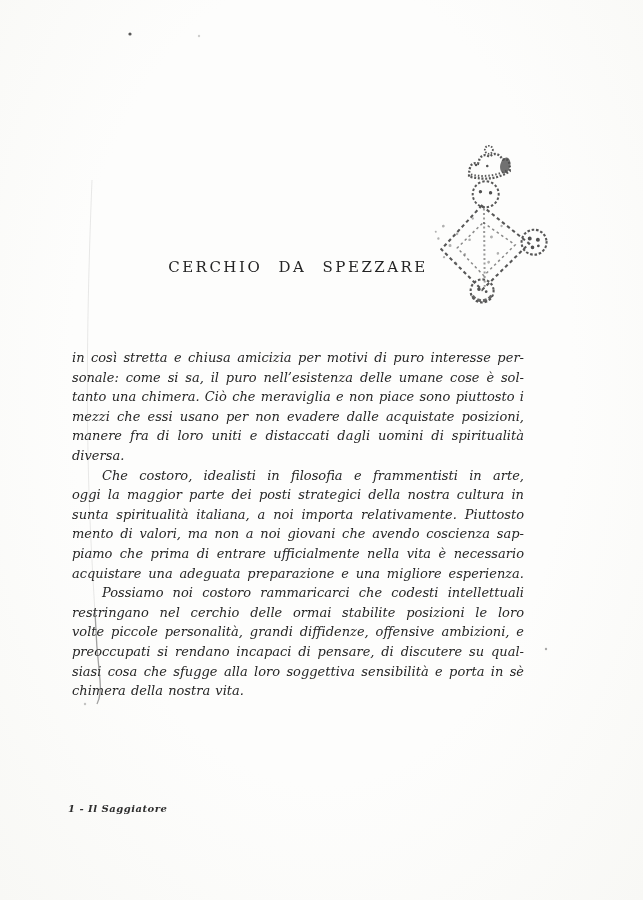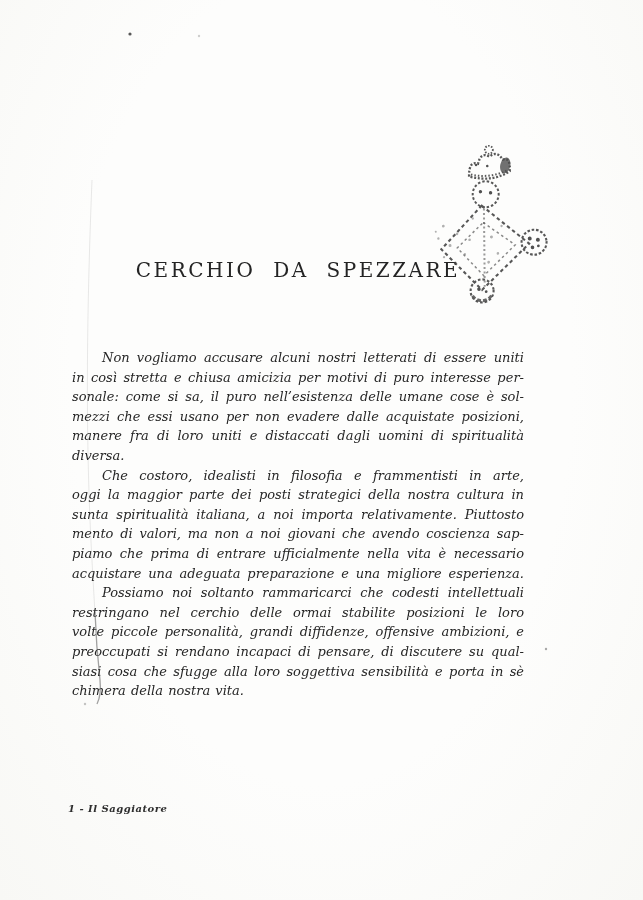--- a/index.html
+++ b/index.html
@@ -7,21 +7,21 @@
     width: 643px; height: 900px;
     position: relative;
     background: radial-gradient(ellipse at 50% 42%, #fdfdfc 55%, #f8f8f5 100%);
     overflow: hidden;
     font-family: "DejaVu Serif", "Liberation Serif", serif;
   }
   .page-title {
     position: absolute;
     left: 72px; top: 258px; width: 452px;
     text-align: center;
-    font-size: 20px;
+    font-size: 15px;
     font-weight: 400;
     letter-spacing: 2.5px;
     word-spacing: 9px;
     color: #242424;
   }
   .body-text {
     position: absolute;
     left: 72px; top: 348px; width: 452px;
     font-style: italic;
     font-size: 13px;
@@ -105,37 +105,37 @@
       <circle cx="66" cy="112" r="1.3"></circle> 
         <circle cx="56" cy="120" r="1.4"></circle>
       <circle cx="72" cy="85" r="1.2"></circle> 
         <circle cx="44" cy="75" r="1.2"></circle>
     </g>
   </g>
 </svg>
 
 <div class="body-text">
     <div class="para">
-      <div class="line first just">Non vogliamo accusare alcuni nostri letterati di essere uniti</div>
       <div class="line just">in così stretta e chiusa amicizia per motivi di puro interesse per-</div>
       <div class="line just">sonale: come si sa, il puro nell’esistenza delle umane cose è sol-</div>
+      <div class="line just">tanto una chimera. Ciò che meraviglia e non piace sono piuttosto i</div>
       <div class="line just">mezzi che essi usano per non evadere dalle acquistate posizioni, ri-</div>
       <div class="line just">manere fra di loro uniti e distaccati dagli uomini di spiritualità</div>
       <div class="line">diversa.</div>
     </div>
     <div class="para">
       <div class="line first just">Che costoro, idealisti in filosofia e frammentisti in arte, occupino</div>
       <div class="line just">oggi la maggior parte dei posti strategici della nostra cultura in</div>
       <div class="line just">sunta spiritualità italiana, a noi importa relativamente. Piuttosto</div>
       <div class="line just">mento di valori, ma non a noi giovani che avendo coscienza sap-</div>
       <div class="line just">piamo che prima di entrare ufficialmente nella vita è necessario</div>
       <div class="line just">acquistare una adeguata preparazione e una migliore esperienza.</div>
     </div>
     <div class="para">
-      <div class="line first just">Possiamo noi soltanto rammaricarci che codesti intellettuali</div>
+      <div class="line first just">Possiamo noi costoro rammaricarci che codesti intellettuali</div>
       <div class="line just">restringano nel cerchio delle ormai stabilite posizioni le loro alcune</div>
       <div class="line just">volte piccole personalità, grandi diffidenze, offensive ambizioni, e</div>
       <div class="line just">preoccupati si rendano incapaci di pensare, di discutere su qual-</div>
       <div class="line just">siasi cosa che sfugge alla loro soggettiva sensibilità e porta in sè</div>
       <div class="line">chimera della nostra vita.</div>
     </div>
   </div>
 
 <div class="signature-footer">1 - Il Saggiatore</div>
 

